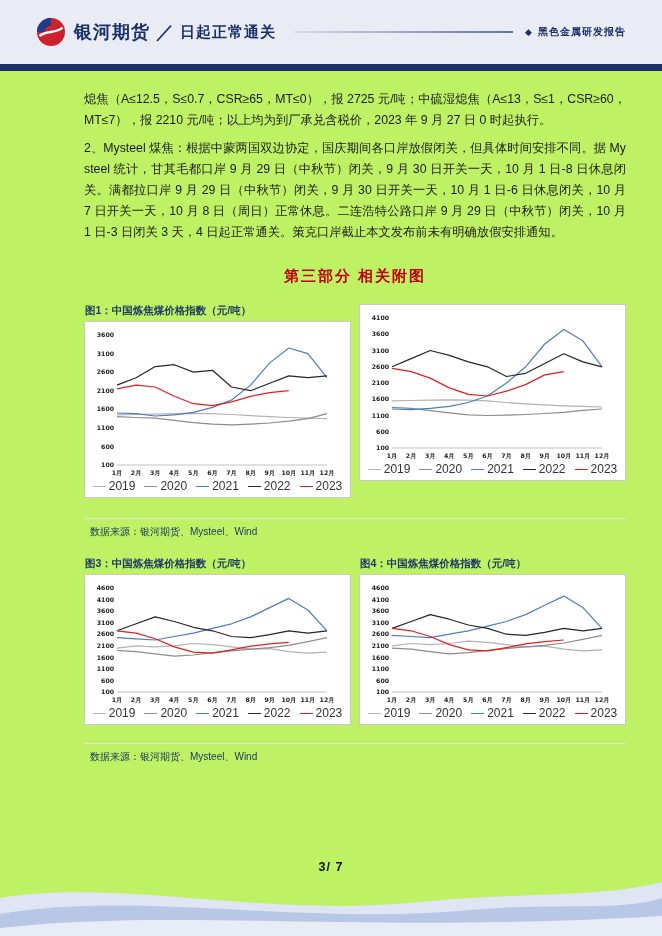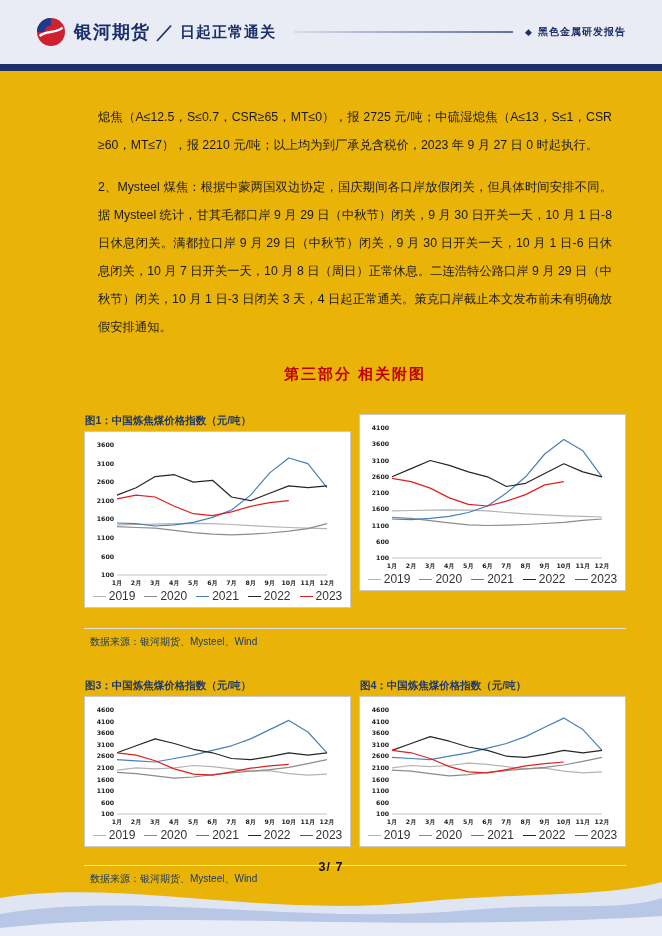--- a/index.html
+++ b/index.html
@@ -1,45 +1,45 @@
 <!DOCTYPE html>
 <html><head>
 <meta charset="utf-8">
 <style>
   html,body{margin:0;padding:0;background:#fff;}
   .page{
-    position:relative;width:662px;height:936px;margin:0 auto;background:#eab308;
+    position:relative;width:662px;height:936px;margin:0 auto;background:#bef264;
     font-family:"Liberation Sans","DejaVu Sans",sans-serif;overflow:hidden;
   }
   
   .hdr{
     height:64px;background:#e9ecf5;display:flex;align-items:center;
     padding:0 36px;box-sizing:border-box;
   }
   .logo{display:inline-flex;margin-right:8px;flex:0 0 auto;}
   .brand{font-size:18px;font-weight:bold;color:#1b2f6b;letter-spacing:1px;}
   .sep{font-size:18px;color:#1b2f6b;margin:0 6px;font-weight:bold;}
   .dept{font-size:15px;font-weight:600;color:#1b2f6b;letter-spacing:1px;}
   .hline{flex:1;height:2px;margin:0 12px 0 18px;
     background:linear-gradient(to right,rgba(27,47,107,0.08),rgba(27,47,107,0.65));}
   .diamond{font-size:9px;color:#1b2f6b;margin-right:6px;}
   .rtype{font-size:10px;font-weight:bold;color:#1b2f6b;letter-spacing:1px;}
   .navybar{height:7px;background:#1d3069;}
   
   .content{padding:18px 36px 0 84px;}
   .para{
-    margin:14px;font-size:12.3px;line-height:28px;color:#1a1a1a;
+    margin:0;font-size:12.3px;line-height:21px;color:#1a1a1a;
     text-align:justify;word-break:break-all;
   }
   .p2{margin-top:7px;}
   .sect{
     margin:24px 0 0 0;text-align:center;font-size:15px;font-weight:bold;
     color:#c00000;letter-spacing:2px;
   }
-  .grid{display:grid;grid-template-columns:1fr 1fr;column-gap:8px;margin-top:30px;}
+  .grid{display:grid;grid-template-columns:1fr 1fr;column-gap:8px;margin-top:18px;}
   .ctitle{font-size:10.5px;font-weight:bold;color:#1f3864;margin:0 0 3px 1px;}
   .cbox{border:1px solid #c9c9c9;background:#fff;padding:6px 2px 0 2px;}
   .cbox svg{display:block;}
   svg text{font-family:"DejaVu Sans","Liberation Sans",sans-serif;}
   .legend{display:flex;justify-content:center;align-items:center;gap:9px;
     font-size:12px;color:#333;padding:1px 0 4px 0;}
   .legend .li{display:inline-flex;align-items:center;white-space:nowrap;}
   .legend .sw{display:inline-block;width:13px;height:0;border-top:1.6px solid #000;margin-right:3px;}
   .dsrc{
     margin-top:20px;font-size:10px;color:#17375e;padding:6px 0 0 6px;

